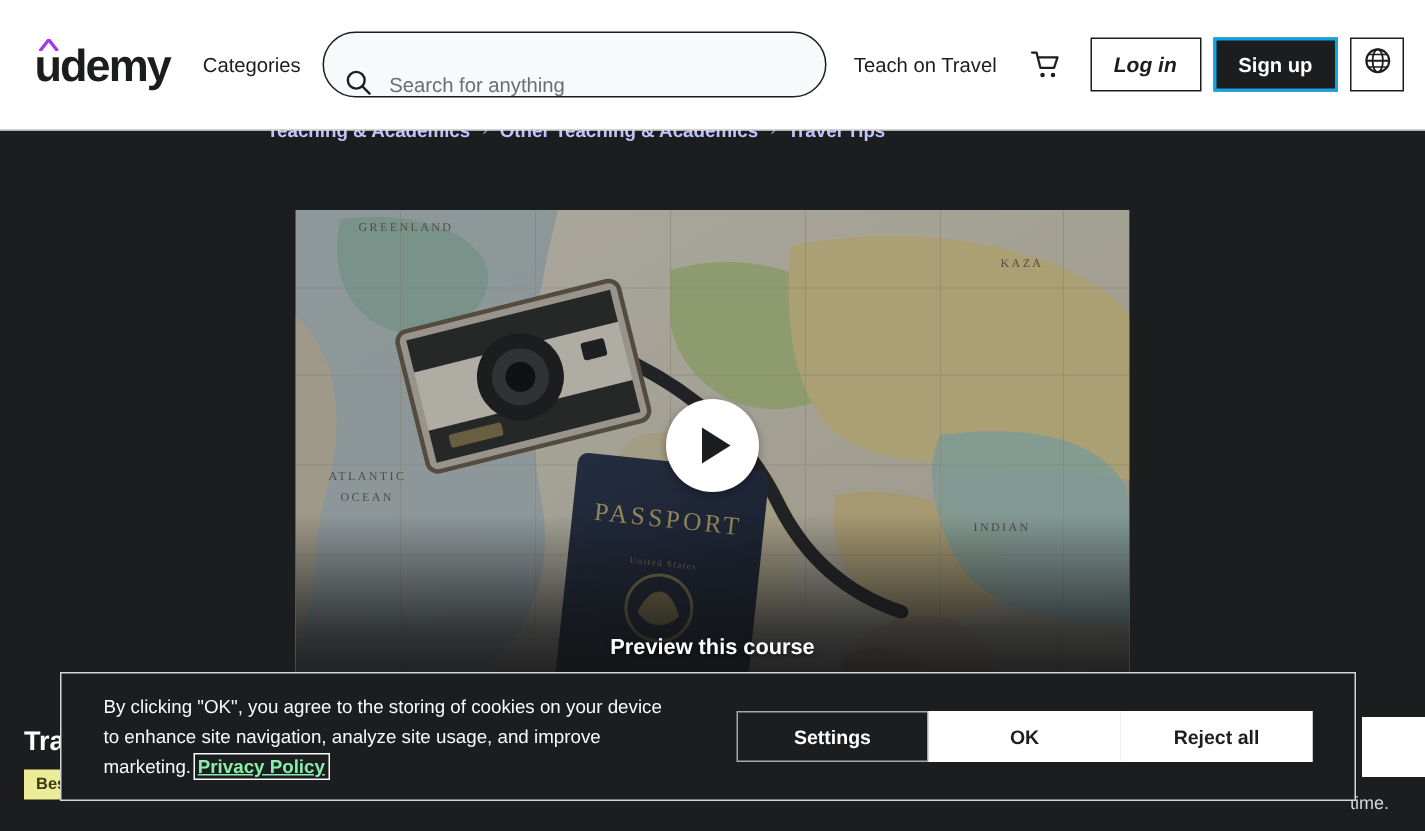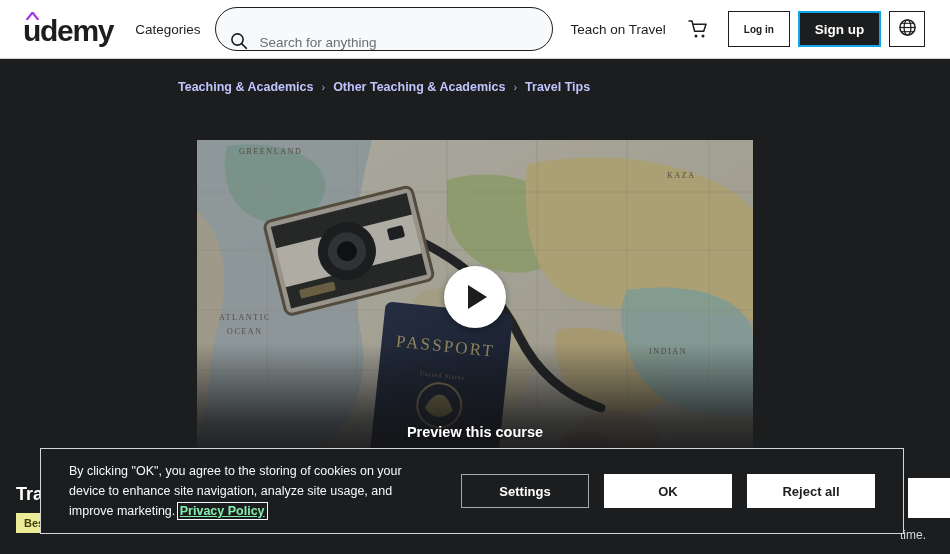--- a/index.html
+++ b/index.html
@@ -8,21 +8,21 @@
     width: 950px; height: 554px;
     overflow: hidden;
     font-family: "Liberation Sans", sans-serif;
     background: #1c1d1f;
   }
   .page { position: relative; width: 950px; height: 554px; background: #1c1d1f; }
 
   
   .header {
     position: absolute; top: 0; left: 0;
-    width: 950px; height: 59px;
+    width: 950px; height: 87px;
     background: #ffffff;
     border-bottom: 1px solid #d1d2d4;
     display: flex; align-items: center;
     padding: 0 14px;
     z-index: 20;
   }
   .logo {
     position: relative;
     margin-left: 9px; margin-right: 22px;
     font-size: 30px; font-weight: 700; letter-spacing: -1.3px;
@@ -64,24 +64,24 @@
 
   .teach-link { margin-right: 18px; }
   .cart-btn {
     width: 28px; height: 28px; margin-right: 16px;
     display: flex; align-items: center; justify-content: center;
     cursor: pointer; flex: none;
   }
   .btn-outline {
     height: 36px; padding: 0 15px;
     border: 1px solid #1c1d1f; background: #ffffff;
-    color: #1c1d1f; font-size: 10px; font-weight: 700;
+    color: #1c1d1f; font-size: 14px; font-weight: 700;
     font-family: "Liberation Sans", sans-serif;
     cursor: pointer; white-space: nowrap;
-    display: flex; align-items: center; justify-content: center;
+    display: flex; align-items: center; justify-content: center; font-style: italic;
   }
   .btn-solid {
     height: 36px; padding: 0 15px; margin-left: 8px;
     border: 2px solid #0ea5e9; background: #1c1d1f;
     color: #ffffff; font-size: 13.5px; font-weight: 700;
     font-family: "Liberation Sans", sans-serif;
     cursor: pointer; white-space: nowrap;
     display: flex; align-items: center; justify-content: center;
   }
   .lang-btn {
@@ -190,21 +190,21 @@
   }
   .privacy-link {
     color: #86efac; font-weight: 700;
     text-decoration: underline;
     outline: 1px solid #f7f9fa;
     outline-offset: 1px;
     padding: 0 1px;
     cursor: pointer;
   }
   .cookie-actions {
-    display: flex; align-items: center; gap: 15px;
+    display: flex; align-items: center; gap: 0;
     margin-left: 36px;
   }
   .ck-btn {
     height: 34px; min-width: 128px;
     font-family: "Liberation Sans", sans-serif;
     font-size: 13px; font-weight: 700;
     display: flex; align-items: center; justify-content: center;
     cursor: pointer;
   }
   .ck-settings {

